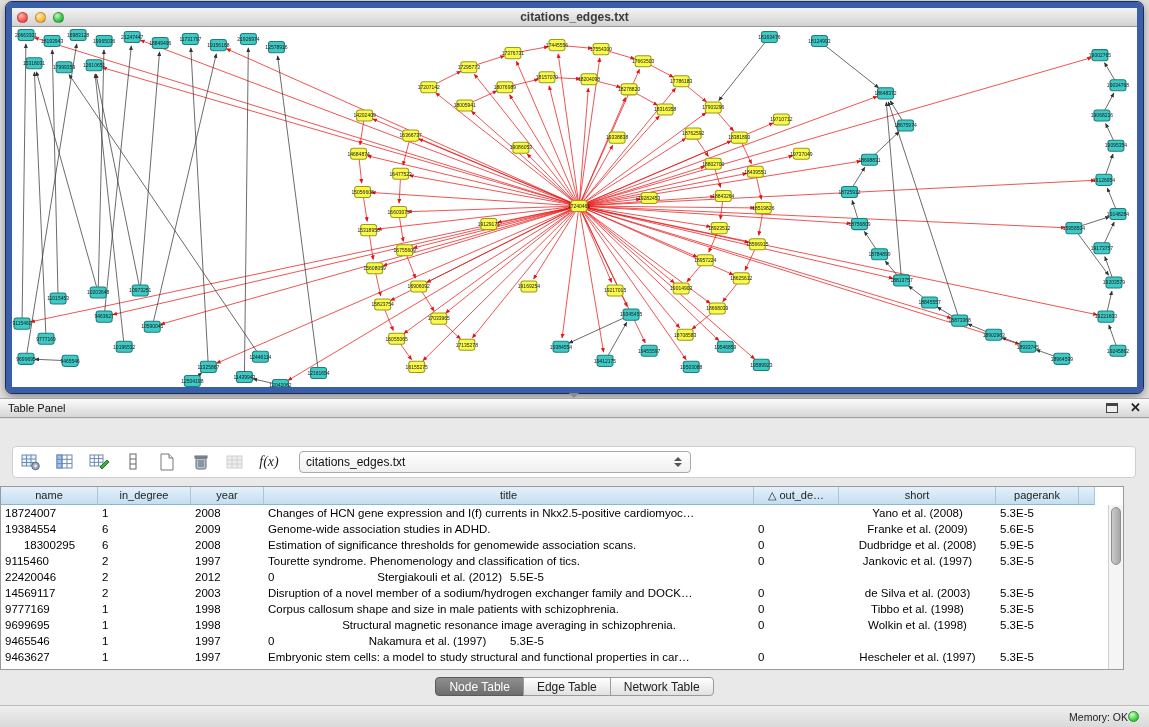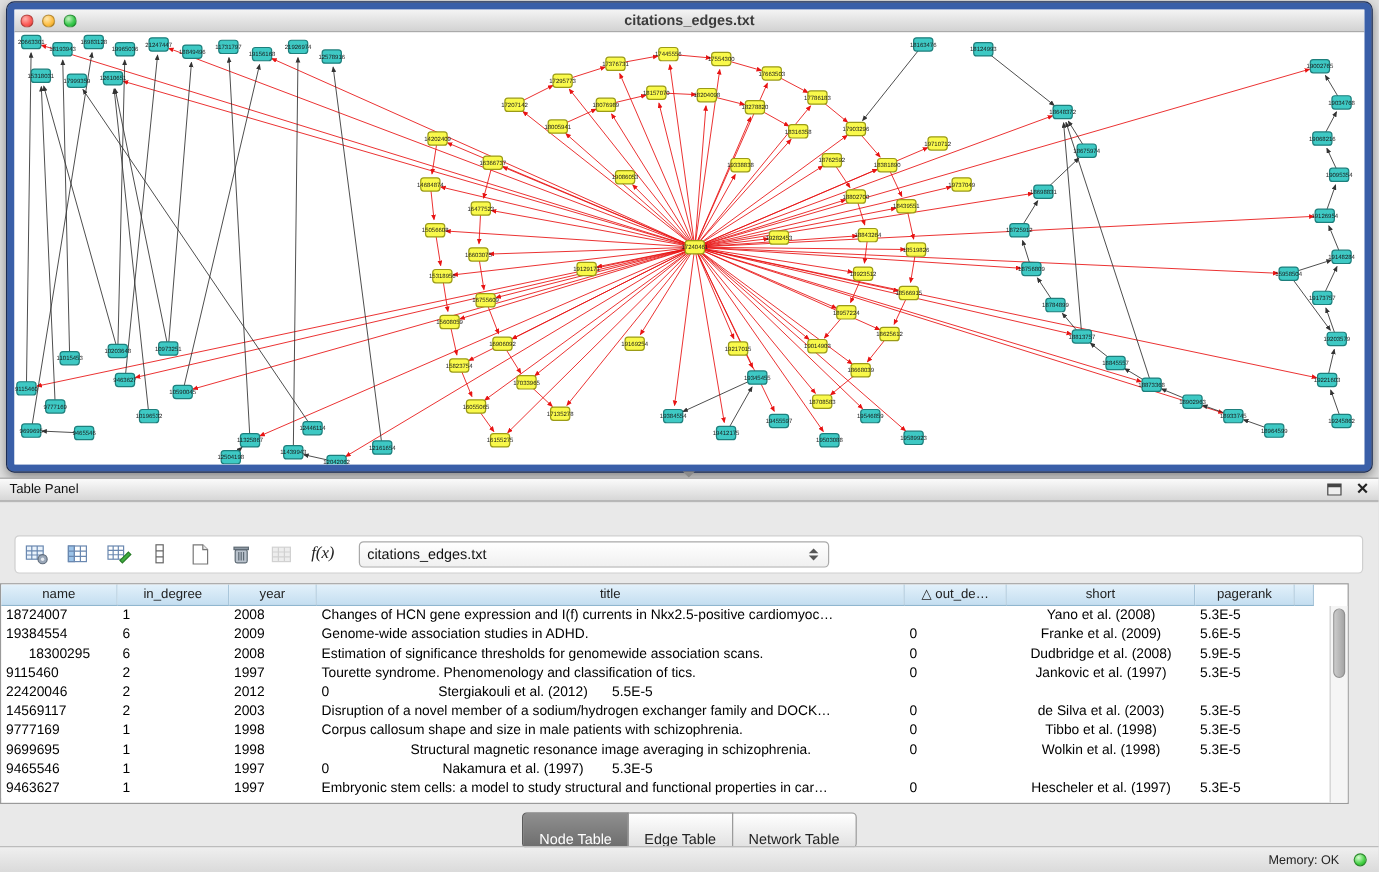--- a/index.html
+++ b/index.html
@@ -62,30 +62,30 @@
   .tbody { position:absolute; left:0; top:18px; right:15px; bottom:0; overflow:hidden; }
   .tr { display:flex; height:16px; background:#fff; }
   .td { font-size:11.5px; color:#000; line-height:16px; padding:0 4px; overflow:hidden;
         white-space:nowrap; text-overflow:ellipsis; flex:none; }
   .vscroll { position:absolute; right:0; top:18px; bottom:0; width:15px; background:#f5f5f5;
              border-left:1px solid #d0d0d0; }
   .vthumb { position:absolute; left:2px; top:2px; width:10px; height:58px; border-radius:6px;
             background:linear-gradient(90deg,#cbcbcb,#a5a5a5); border:1px solid #8f8f8f; }
 
   .tabs { position:absolute; left:0; top:258px; width:100%; display:flex; justify-content:center; }
-  .tab { font-size:12px; color:#222; padding:14px 13px; height:19px; line-height:15px;
+  .tab { font-size:12px; color:#222; padding:2px 13px; height:19px; line-height:15px;
          border:1px solid #9b9b9b; background:linear-gradient(#ffffff,#e1e1e1); margin-left:-1px; }
   .tab:first-child { border-radius:4px 0 0 4px; margin-left:0; }
   .tab:last-child { border-radius:0 4px 4px 0; }
   .tab.sel { background:linear-gradient(#8f8f8f,#6d6d6d); color:#fff; border-color:#5a5a5a; }
 
   
   .statusbar { position:absolute; left:0; bottom:0; width:1149px; height:22px;
                background:linear-gradient(#efefef,#dadada); border-top:1px solid #bcbcbc;
-               display:flex; align-items:center; justify-content:flex-end; gap:12px; padding:0 10px; }
+               display:flex; align-items:center; justify-content:flex-end; gap:0; padding:0 10px; }
   .mem-label { font-size:10.5px; color:#222; }
   .mem-dot { width:11px; height:11px; border-radius:50%; border:1px solid #2e8b2e;
              background:radial-gradient(circle at 35% 30%, #d7fbd0, #45d245 60%, #1fa51f); }
 </style>
 </head>
 <body>
 
 <div class="page">
 
   <div class="window">
@@ -842,21 +842,21 @@
             <div class="td" style="width: 85px; text-align: left;">0</div>
             <div class="td" style="width: 157px; text-align: center;">Jankovic et al. (1997)</div>
             <div class="td" style="width: 83px; text-align: left;">5.3E-5</div>
             <div class="td" style="width: 16px; text-align: left;"></div>
           </div>
           <div class="tr">
             <div class="td" style="width: 97px; text-align: left;">22420046</div>
             <div class="td" style="width: 93px; text-align: left;">2</div>
             <div class="td" style="width: 73px; text-align: left;">2012</div>
             <div class="td" style="width: 85px; text-align: left;">0</div>
-            <div class="td" style="width: 157px; text-align: center;">Stergiakouli et al. (2012)</div>
+            <div class="td" style="width: 157px; text-align: right;">Stergiakouli et al. (2012)</div>
             <div class="td" style="width: 83px; text-align: left;">5.5E-5</div>
             <div class="td" style="width: 16px; text-align: left;"></div>
           </div>
           <div class="tr">
             <div class="td" style="width: 97px; text-align: left;">14569117</div>
             <div class="td" style="width: 93px; text-align: left;">2</div>
             <div class="td" style="width: 73px; text-align: left;">2003</div>
             <div class="td" style="width: 490px; text-align: left;">Disruption of a novel member of a sodium/hydrogen exchanger family and DOCK…</div>
             <div class="td" style="width: 85px; text-align: left;">0</div>
             <div class="td" style="width: 157px; text-align: center;">de Silva et al. (2003)</div>

